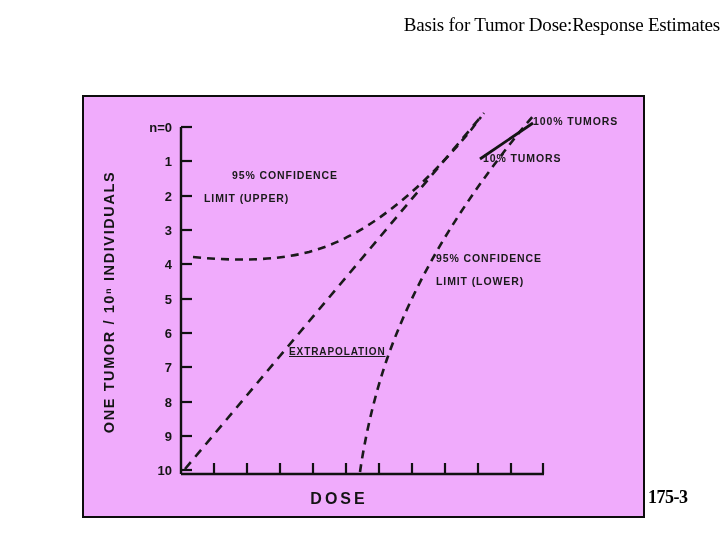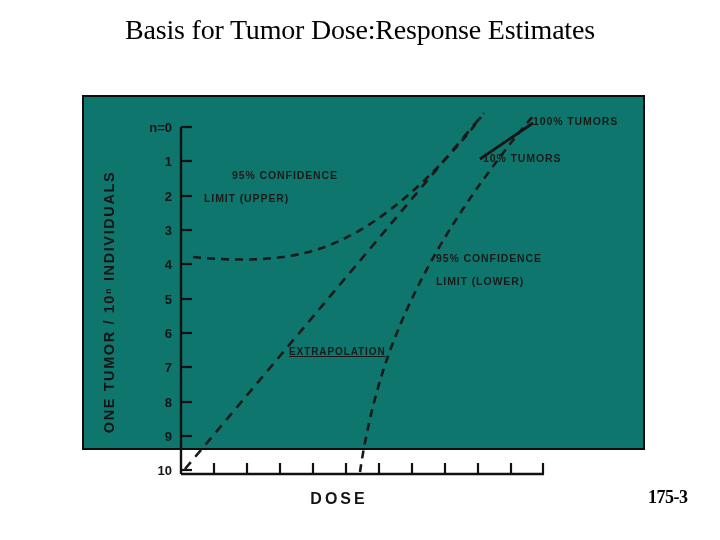--- a/index.html
+++ b/index.html
@@ -14,38 +14,38 @@
     overflow: hidden;
     position: relative;
   }
 
   
   #slide-title {
     position: absolute;
     left: 0;
     top: 14px;
     width: 720px;
-    text-align: center;
+    text-align: right;
     font-family: "Liberation Serif", serif;
-    font-size: 28px;
+    font-size: 19px;
     font-weight: normal;
     color: #000000;
     letter-spacing: -0.2px;
     white-space: nowrap;
   }
 
   
   #figure-frame {
     position: absolute;
     left: 82px;
     top: 95px;
     width: 563px;
-    height: 355px;
+    height: 423px;
     border: 2.5px solid #0d0d0d;
-    background: #0f766e;
+    background: #f0abfc;
     box-sizing: border-box;
   }
 
   #figure-inner {
     position: absolute;
     left: 0;
     top: 0;
     width: 563px;
     height: 423px;
   }

